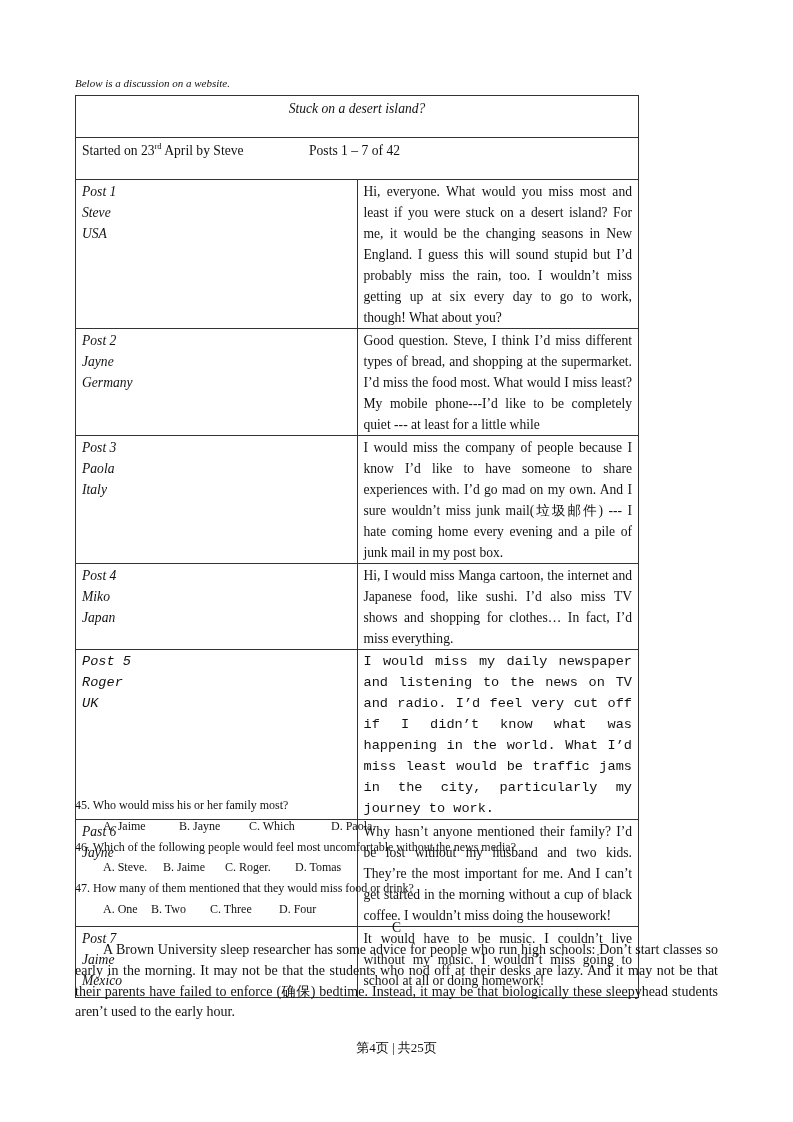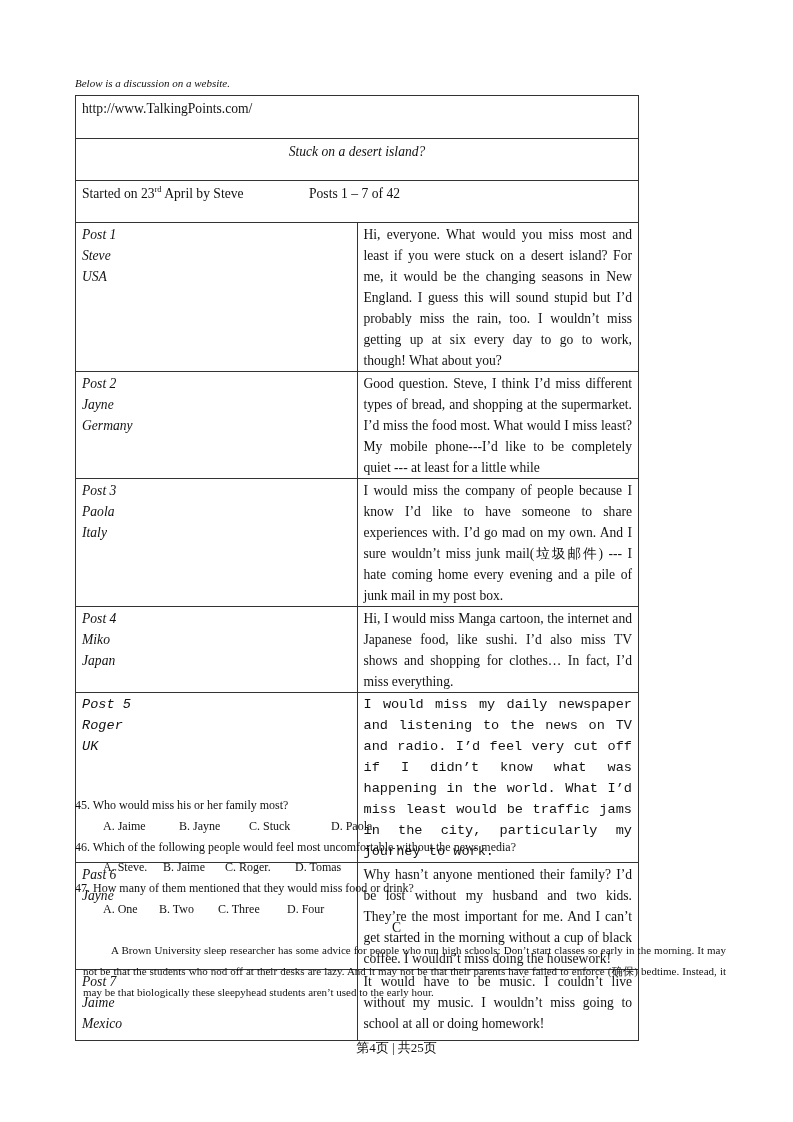--- a/index.html
+++ b/index.html
@@ -58,39 +58,36 @@
   .q-stem { }
   .q-opts { padding-left: 28px; }
   .q-opts span { display: inline-block; }
   .opt { margin-right: 20px; }
 
   .section-letter {
     position: absolute; left: 0; width: 793px; top: 920px;
     text-align: center; font-size: 13.6px;
   }
   .passage {
-    position: absolute; left: 83px; top: 940px; width: 643px;
-    font-size: 11px; line-height: 20.8px;
+    position: absolute; left: 75px; top: 940px; width: 643px;
+    font-size: 14px; line-height: 20.8px;
     text-align: justify; text-indent: 28px;
   }
   .footer {
     position: absolute; left: 0; width: 793px; top: 1039px;
     text-align: center; font-size: 13px;
   }
 </style>
 </head>
 <body>
 
 <div class="intro">Below is a discussion on a website.</div>
 
 <table class="forum">
   <tbody>
-      <tr class="row-url">
-    <td class="hdr-cell" colspan="2">http://www.TalkingPoints.com/</td>
-  </tr>
   <tr class="row-title">
     <td class="hdr-cell" colspan="2">Stuck on a desert island?</td>
   </tr>
   <tr class="row-meta">
     <td class="hdr-cell" colspan="2">
       <span class="meta-start"><span>Started on 23</span><sup>rd</sup><span> April by Steve</span></span><span>Posts 1 – 7 of 42</span>
     </td>
   </tr>
 
   <tr class="post1">
@@ -147,29 +144,29 @@
       <div>Mexico</div>
     </td>
     <td class="msg">It would have to be music. I couldn’t live without my music. I wouldn’t miss going to school at all or doing homework!</td>
   </tr>
 </tbody>
   </table>
 
 <div class="questions">
   <div class="q-stem">45. Who would miss his or her family most?</div>
   <div class="q-opts">
-    <span class="opt" style="width:56px">A. Jaime</span><span class="opt" style="width:50px">B. Jayne</span><span class="opt" style="width:62px">C. Stuck</span><span>D. Paola.</span>
+    <span class="opt" style="width:56px">A. Jaime</span><span class="opt" style="width:50px">B. Jayne</span><span class="opt" style="width:62px">C. Which</span><span>D. Paola.</span>
   </div>
   <div class="q-stem">46. Which of the following people would feel most uncomfortable without the news media?</div>
   <div class="q-opts">
     <span class="opt" style="width:46px;margin-right:14px">A. Steve.</span><span class="opt" style="width:44px;margin-right:18px">B. Jaime</span><span class="opt" style="width:50px;margin-right:20px">C. Roger.</span><span>D. Tomas</span>
   </div>
   <div class="q-stem">47. How many of them mentioned that they would miss food or drink?</div>
   <div class="q-opts">
-    <span class="opt" style="width:40px;margin-right:16px">A. One</span><span class="opt" style="width:40px;margin-right:19px">B. Two</span><span class="opt" style="width:50px;margin-right:19px">C. Three</span><span>D. Four</span>
+    <span class="opt" style="width:40px;margin-right:8px">A. One</span><span class="opt" style="width:40px;margin-right:19px">B. Two</span><span class="opt" style="width:50px;margin-right:19px">C. Three</span><span>D. Four</span>
   </div>
 </div>
 
 <div class="section-letter">C</div>
 
 <div class="passage">A Brown University sleep researcher has some advice for people who run high schools: Don’t start classes so early in the morning. It may not be that the students who nod off at their desks are lazy. And it may not be that their parents have failed to enforce (确保) bedtime. Instead, it may be that biologically these sleepyhead students aren’t used to the early hour.</div>
 
 <div class="footer">第4页 | 共25页</div>
 
 </body></html>

